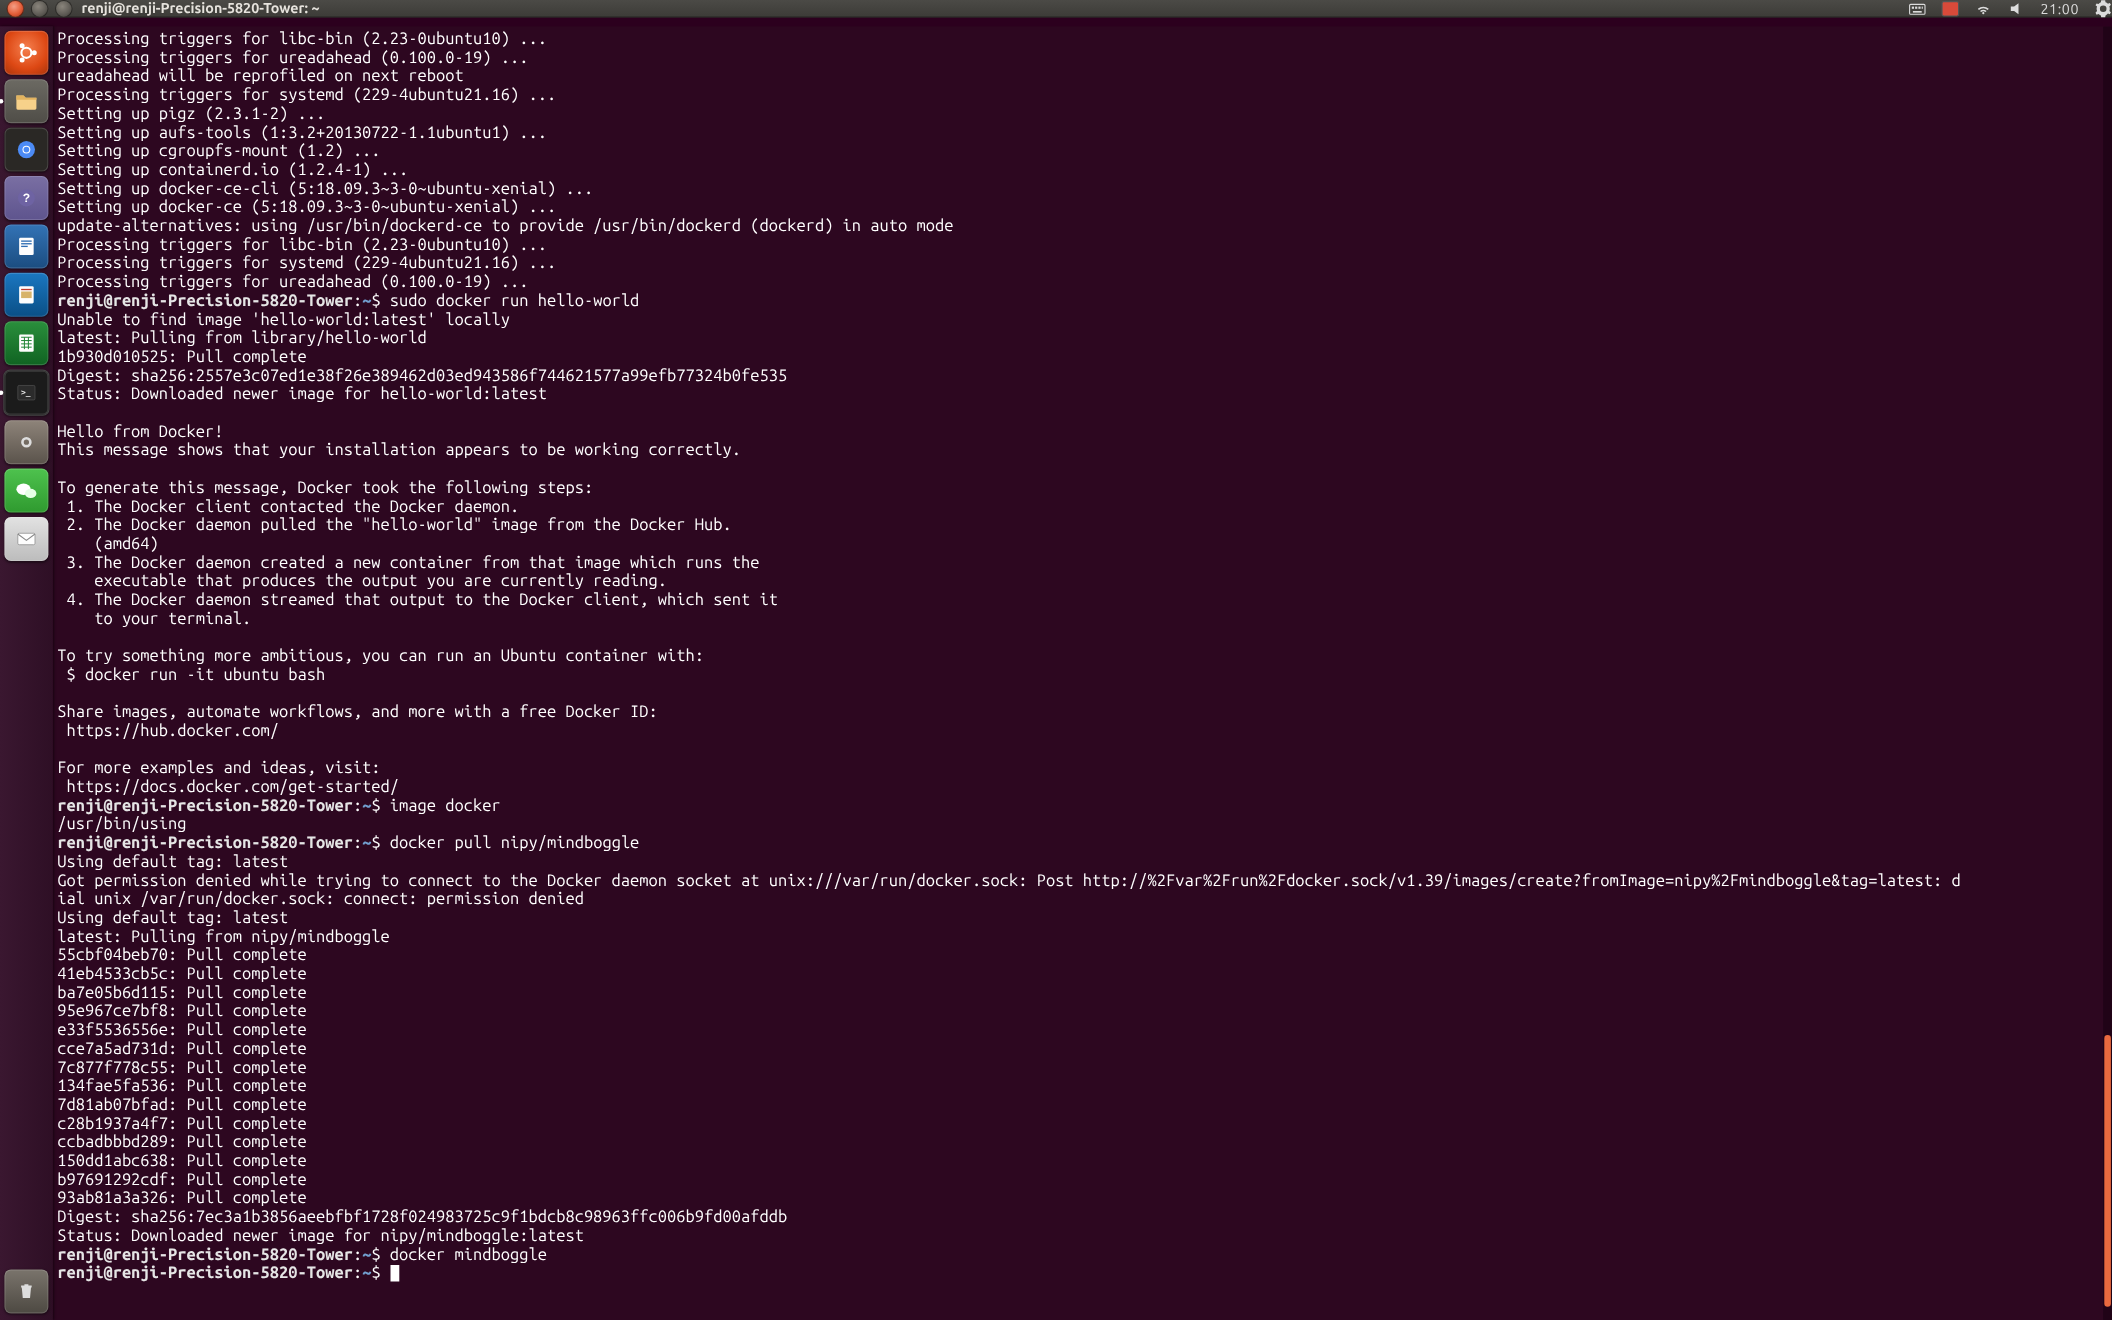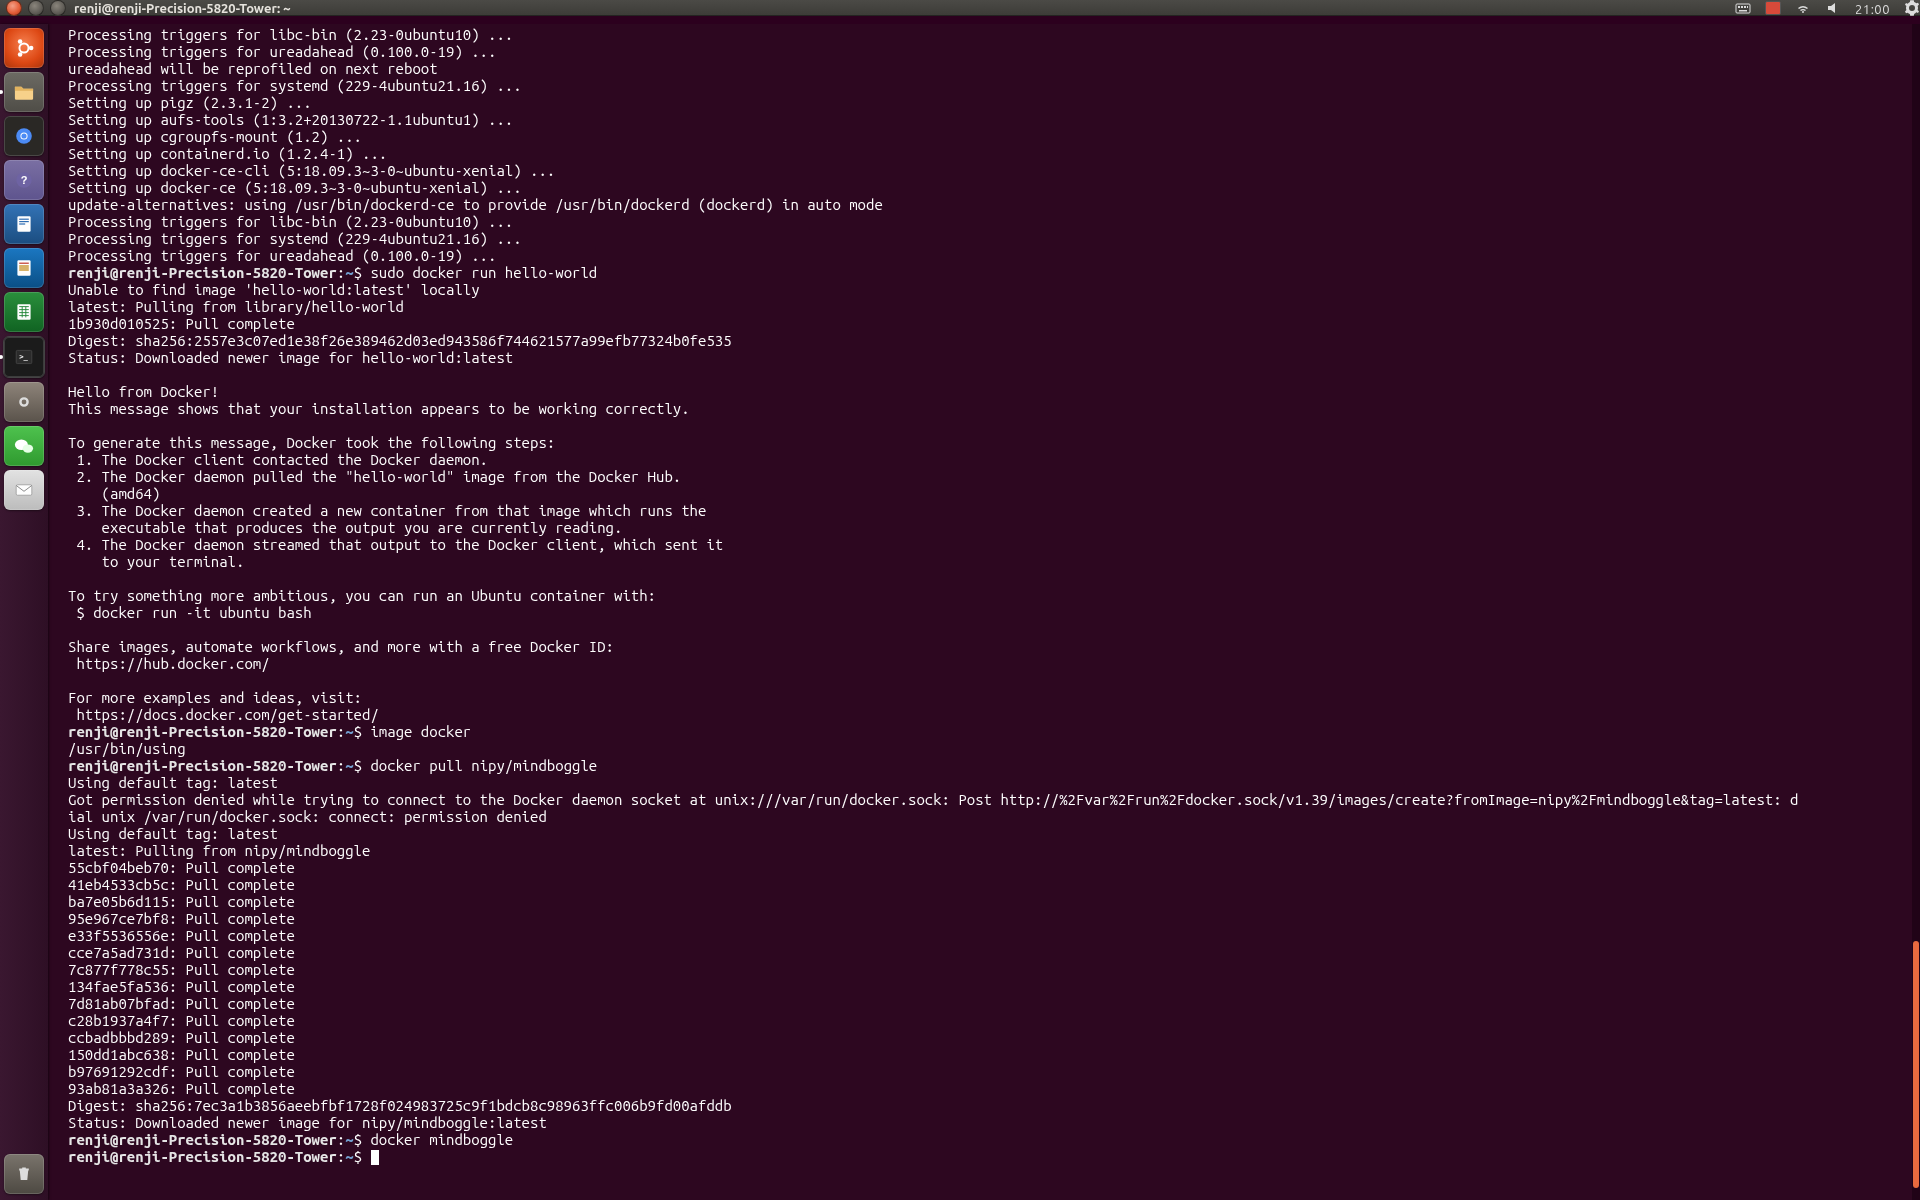--- a/index.html
+++ b/index.html
@@ -88,21 +88,21 @@
   
   .terminal-window {
     position: absolute;
     top: 24px; left: 48px; right: 0; bottom: 0;
     background: #2d0720;
     overflow: hidden;
   }
   .terminal-scroll {
     position: absolute;
     top:0; left:0; right:8px; bottom:0;
-    padding: 2px 2px 0 20px;
+    padding: 2px 2px 0 4px;
     box-sizing: border-box;
   }
   pre.term {
     margin: 0;
     font-family: "Ubuntu Mono", "DejaVu Sans Mono", "Liberation Mono", monospace;
     font-size: 15px;
     line-height: 17px;
     color: #ffffff;
     white-space: pre;
   }

